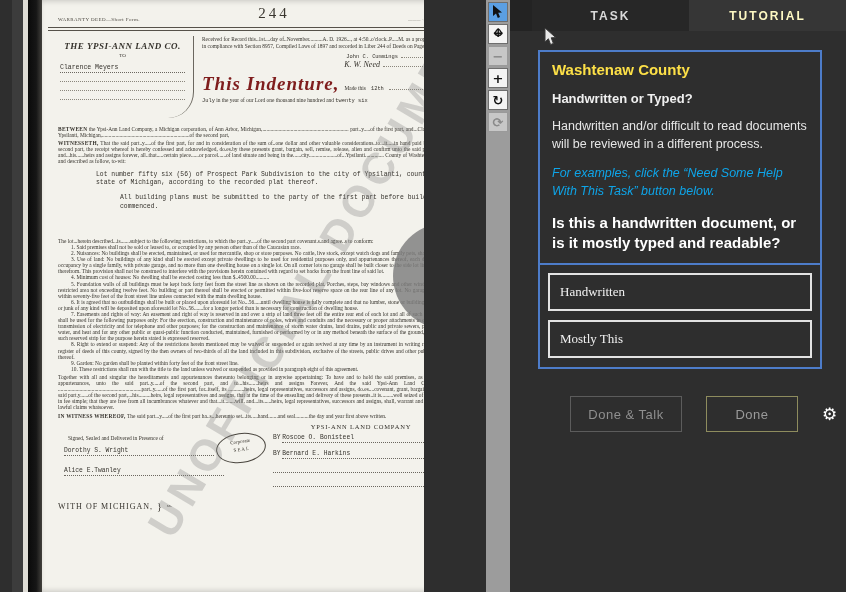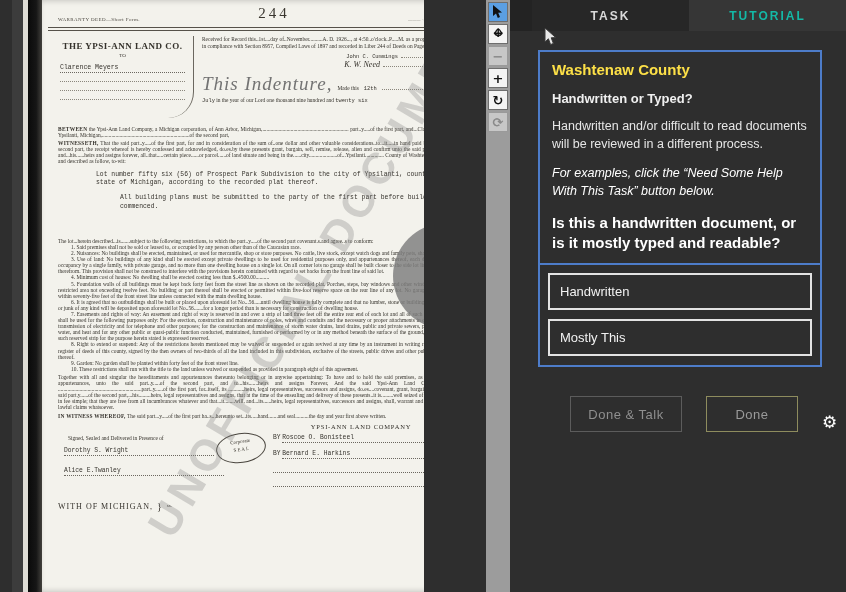--- a/index.html
+++ b/index.html
@@ -22,32 +22,32 @@
                 justify-content:space-between; align-items:flex-end; }
   .form-label { font-size:5px; letter-spacing:.4px; color:#4a463f; }
   .page-number { font-size:15px; letter-spacing:3px; color:#3a362f; }
   .printer-mark { font-size:4px; color:#6b675f; letter-spacing:.3px; }
   .rule-a,.rule-b { position:absolute; left:6px; right:3px; border-top:1px solid #56524a; }
   .rule-a { top:27px; } .rule-b { top:30px; }
 
   .twocol { position:absolute; top:36px; left:16px; right:8px; display:flex; }
   .parties-box { width:136px; min-height:82px; padding:5px 8px 0 2px; position:relative;
                  border-right:1px solid #6b675f; border-radius:0 0 26px 0; }
-  .parties-company { font-size:9px; font-weight:bold; letter-spacing:.5px; text-align:center; }
+  .parties-company { font-size:9px; font-weight:bold; letter-spacing:.5px; text-align:center;font-style:italic; }
   .parties-to { font-size:5px; text-align:center; margin-top:2px; }
   .parties-grantee { font-size:6.5px; margin-top:6px; border-bottom:1px dotted #6b675f; padding-bottom:1px; }
   .dotline { border-bottom:1px dotted #8a867c; height:9px; }
 
   .right-col { flex:1; padding-left:8px; }
   .received-text { font-size:5.4px; line-height:1.25; text-align:justify; }
   .officials { font-size:5.4px; margin-top:2px; }
   .off-row { display:flex; justify-content:flex-end; align-items:baseline; gap:3px; }
   .leader { flex:0 0 40px; border-bottom:1px dotted #8a867c; height:6px; }
   .indenture-row { display:flex; align-items:baseline; gap:5px; margin-top:4px; }
-  .indenture-word { font-size:19px; font-weight:normal; font-style:italic; letter-spacing:1px; color:#737373; }
+  .indenture-word { font-size:19px; font-weight:bold; font-style:italic; letter-spacing:1px; color:#7f1d1d; }
   .made-text { font-size:5.4px; }
   .year-row { font-size:5.4px; margin-top:2px; }
 
   .body-col { position:absolute; top:124px; left:16px; right:8px; font-size:5.4px; line-height:1.13; }
   .para { text-align:justify; margin-top:2px; }
   .para b { letter-spacing:.3px; }
   .lot-block { font-size:6.4px; line-height:1.3; margin:6px 0 0 38px; font-family:"Liberation Mono",monospace; }
   .bldg-block { font-size:6.4px; line-height:1.3; margin:7px 0 0 62px; font-family:"Liberation Mono",monospace; }
   .restr-intro { margin-top:27px; }
   .restr { text-align:justify; text-indent:13px; }
@@ -89,36 +89,36 @@
   .move-glyph { position:relative; width:14px; height:14px; }
   .move-glyph span { position:absolute; left:0; right:0; top:-1px; text-align:center; font-size:12px; line-height:14px; }
 
   
   .panel { position:absolute; left:510px; top:0; width:336px; height:592px; background:#2e2e2e; }
   .tabbar { display:flex; height:31px; }
   .tab-spacer { width:22px; background:#232323; }
   .tab { flex:1; display:flex; align-items:center; justify-content:center;
          font-size:12px; font-weight:bold; letter-spacing:2px; }
   .tab-active { background:#272727; color:#d9d9d9; }
-  .tab-inactive { background:#363636; color:#14b8a6; }
+  .tab-inactive { background:#363636; color:#fef9c3; }
 
   .qcard { position:absolute; left:28px; right:24px; top:50px; border:2px solid #4d7cc9;
            background:#2e2e2e; padding:9px 12px 0 12px; }
   .q-title { font-size:15px; font-weight:bold; color:#fde047; margin-bottom:13px; }
   .q-subtitle { font-size:13px; font-weight:bold; color:#f0f0f0; margin-bottom:11px; }
   .q-desc { font-size:12.5px; color:#e6e6e6; line-height:1.45; }
-  .q-note { font-size:12.5px; font-style:italic; color:#ffffff; line-height:1.45; margin-top:11px; }
+  .q-note { font-size:12.5px; font-style:italic; color:#0ea5e9; line-height:1.45; margin-top:11px; }
   .q-question { font-size:15px; font-weight:bold; color:#ffffff; line-height:1.35; margin-top:12px; }
   .q-options { border-top:2px solid #4d7cc9; margin:10px -12px 0 -12px; padding:8px 8px 0 8px; }
   .opt-btn { display:block; width:100%; border:2px solid #e3e3e3; background:#2e2e2e; color:#f2f2f2;
              font-size:13px; text-align:left; padding:9px 10px; margin-bottom:9px; cursor:pointer;
-             font-family:Liberation Sans, sans-serif; }
+             font-family:Liberation Serif, serif; }
   .help-link { text-align:center; color:#f5f5f5; font-size:11.5px; letter-spacing:1.5px;
                padding:9px 0 9px 0; cursor:pointer; }
-  .actions { position:absolute; left:28px; top:396px; display:flex; gap:24px; align-items:flex-end;padding-left:32px; }
+  .actions { position:absolute; left:28px; top:396px; display:flex; gap:24px; align-items:center;padding-left:32px; }
   .btn-done-talk { width:112px; height:36px; border:1px solid #5c5c5c; background:transparent;
                    color:#8f8f8f; font-size:13px; letter-spacing:.5px; cursor:pointer;
                    font-family:"Liberation Sans",sans-serif; }
   .btn-done { width:92px; height:36px; border:1px solid #8e8c5e; background:transparent;
               color:#9a9a9a; font-size:13px; letter-spacing:.5px; cursor:pointer;
               font-family:"Liberation Sans",sans-serif; }
   .gear { color:#ffffff; font-size:17px; cursor:pointer; font-family:"DejaVu Sans",sans-serif; }
   .panel-cursor { position:absolute; left:34px; top:28px; }
 </style>
 </head>

